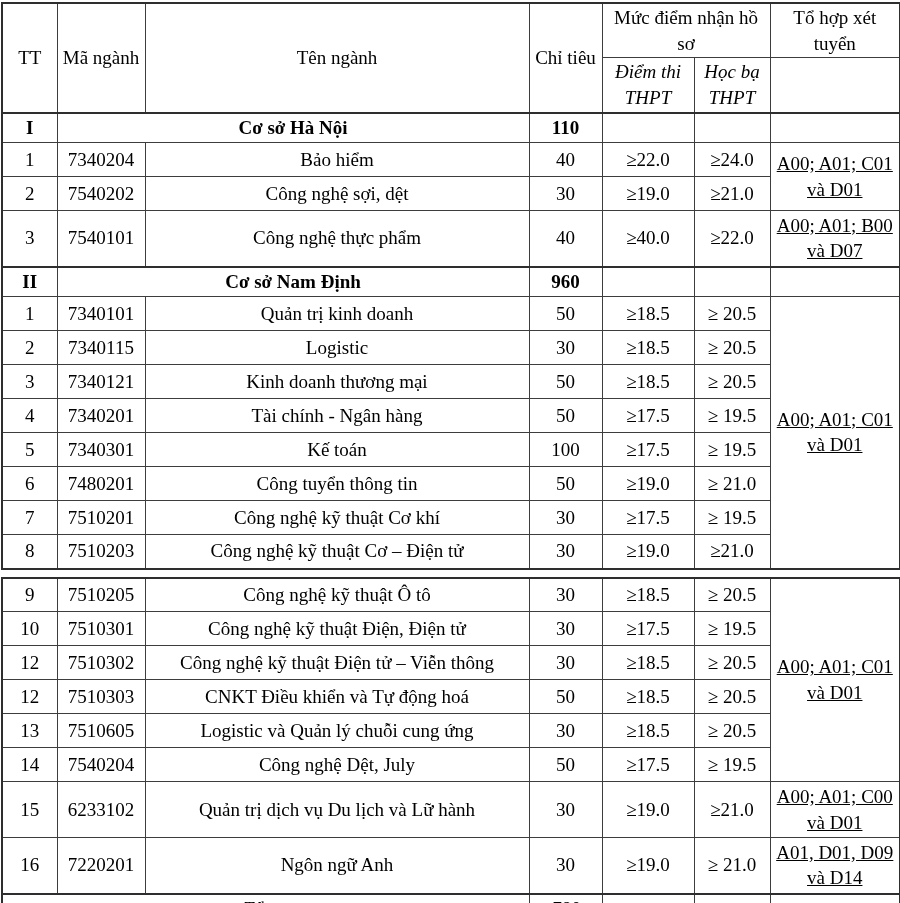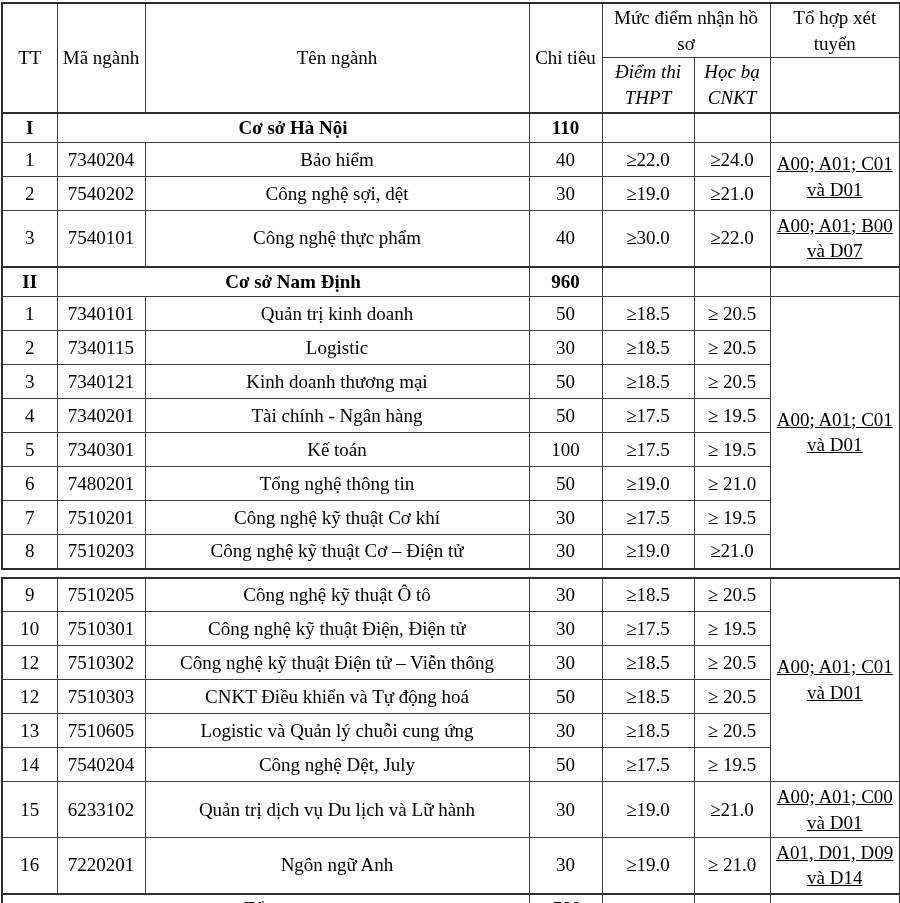--- a/index.html
+++ b/index.html
@@ -81,21 +81,21 @@
       <tr class="h1">
         <th rowspan="2">TT</th>
         <th rowspan="2">Mã ngành</th>
         <th rowspan="2">Tên ngành</th>
         <th rowspan="2">Chỉ tiêu</th>
         <th colspan="2">Mức điểm nhận hồ sơ</th>
         <th>Tổ hợp xét tuyển</th>
       </tr>
       <tr class="h2">
         <th class="sub">Điểm thi THPT</th>
-        <th class="sub">Học bạ CNKT</th>
+        <th class="sub">Học bạ THPT</th>
         <th></th>
       </tr>
     </thead>
     <tbody id="part1-body">
         <tr class="row-section">
           <td class="b">I</td>
           <td class="left b" colspan="2">Cơ sở Hà Nội</td>
           <td class="b">110</td>
           <td></td>
           <td></td>
@@ -116,21 +116,21 @@
           <td class="left">Công nghệ sợi, dệt</td>
           <td>30</td>
           <td>≥19.0</td>
           <td>≥21.0</td>
         </tr>
         <tr class="row-data tall">
           <td>3</td>
           <td>7540101</td>
           <td class="left">Công nghệ thực phẩm</td>
           <td>40</td>
-          <td>≥30.0</td>
+          <td>≥40.0</td>
           <td>≥22.0</td>
           <td class="c-tohop" rowspan="1">A00; A01; B00 và D07</td>
         </tr>
         <tr class="row-section">
           <td class="b">II</td>
           <td class="left b" colspan="2">Cơ sở Nam Định</td>
           <td class="b">960</td>
           <td></td>
           <td></td>
           <td class="c-tohop"></td>
@@ -172,21 +172,21 @@
           <td>5</td>
           <td>7340301</td>
           <td class="left">Kế toán</td>
           <td>100</td>
           <td>≥17.5</td>
           <td>≥ 19.5</td>
         </tr>
         <tr class="row-data">
           <td>6</td>
           <td>7480201</td>
-          <td class="left">Tổng nghệ thông tin</td>
+          <td class="left">Công tuyển thông tin</td>
           <td>50</td>
           <td>≥19.0</td>
           <td>≥ 21.0</td>
         </tr>
         <tr class="row-data">
           <td>7</td>
           <td>7510201</td>
           <td class="left">Công nghệ kỹ thuật Cơ khí</td>
           <td>30</td>
           <td>≥17.5</td>

